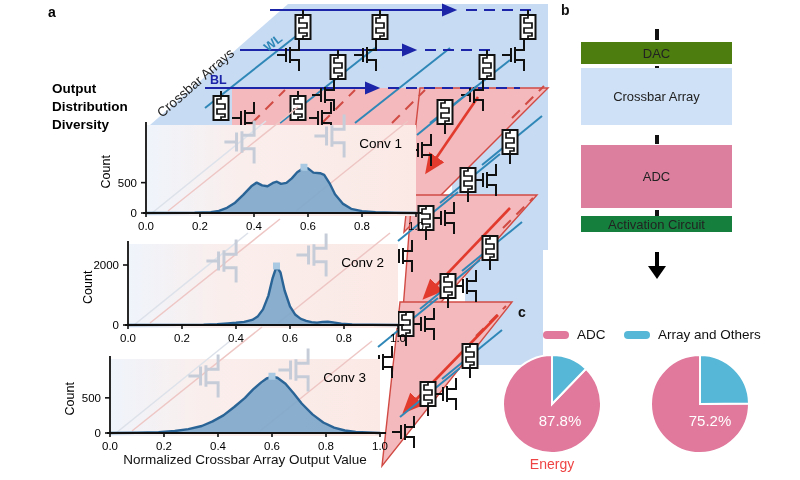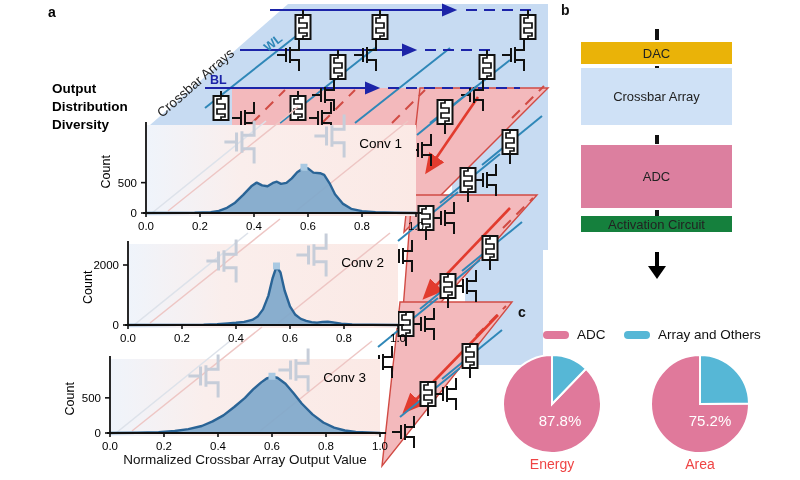--- a/index.html
+++ b/index.html
@@ -340,21 +340,21 @@
     </g>
     <text transform="translate(162,118) rotate(-41)" font-size="13.5" fill="#222">Crossbar Arrays</text>
     <text transform="translate(268,52) rotate(-38)" font-size="12.5" font-weight="bold" fill="#2f87b8">WL</text>
     <text x="210" y="84" font-size="12.5" font-weight="bold" fill="#1c24a8">BL</text>
     <text x="245" y="464" font-size="13.5" text-anchor="middle" fill="#111">Normalized Crossbar Array Output Value</text>
   </svg>
 
   <div class="abs panel-label" style="left:561px;top:2px">b</div>
   <div>
     <div class="bdash" style="top:29px;height:11px"></div>
-    <div class="bbox" style="top:42px;height:22px;background:#eab308">DAC</div>
+    <div class="bbox" style="top:42px;height:22px;background:#4d7c0f">DAC</div>
     <div class="bdash" style="top:66px;height:9px"></div>
     <div class="bbox" style="top:68px;height:57px;background:#cfe1f6">Crossbar Array</div>
     <div class="bdash" style="top:135px;height:9px"></div>
     <div class="bbox" style="top:145px;height:63px;background:#dc7f9f">ADC</div>
     <div class="bdash" style="top:210px;height:9px"></div>
     <div class="bbox" style="top:216px;height:16px;background:#15803d">Activation Circuit</div>
     <div class="arrow-stem"></div>
     <div class="arrow-head"></div>
   </div>
 
@@ -374,14 +374,13 @@
         <path d="M0,0 L0.00,-49.00 A49,49 0 0 1 33.99,-35.30 Z" fill="#56b7d6" stroke="#fff" stroke-width="2"></path>
       </g>
     <g id="pie1" transform="translate(200,59)">
         <path d="M0,0 L49.00,-0.62 A49,49 0 1 1 -0.00,-49.00 Z" fill="#e0799b" stroke="#fff" stroke-width="2"></path>
         <path d="M0,0 L0.00,-49.00 A49,49 0 0 1 49.00,-0.62 Z" fill="#56b7d6" stroke="#fff" stroke-width="2"></path>
       </g>
   </svg>
   <div class="pct" style="left:510px;top:412px">87.8%</div>
   <div class="pct" style="left:660px;top:412px">75.2%</div>
   <div class="pie-caption" style="left:502px;top:456px">Energy</div>
-  <div class="pie-caption" style="left:650px;top:456px">Area</div>
 </div>
 
 </body></html>

